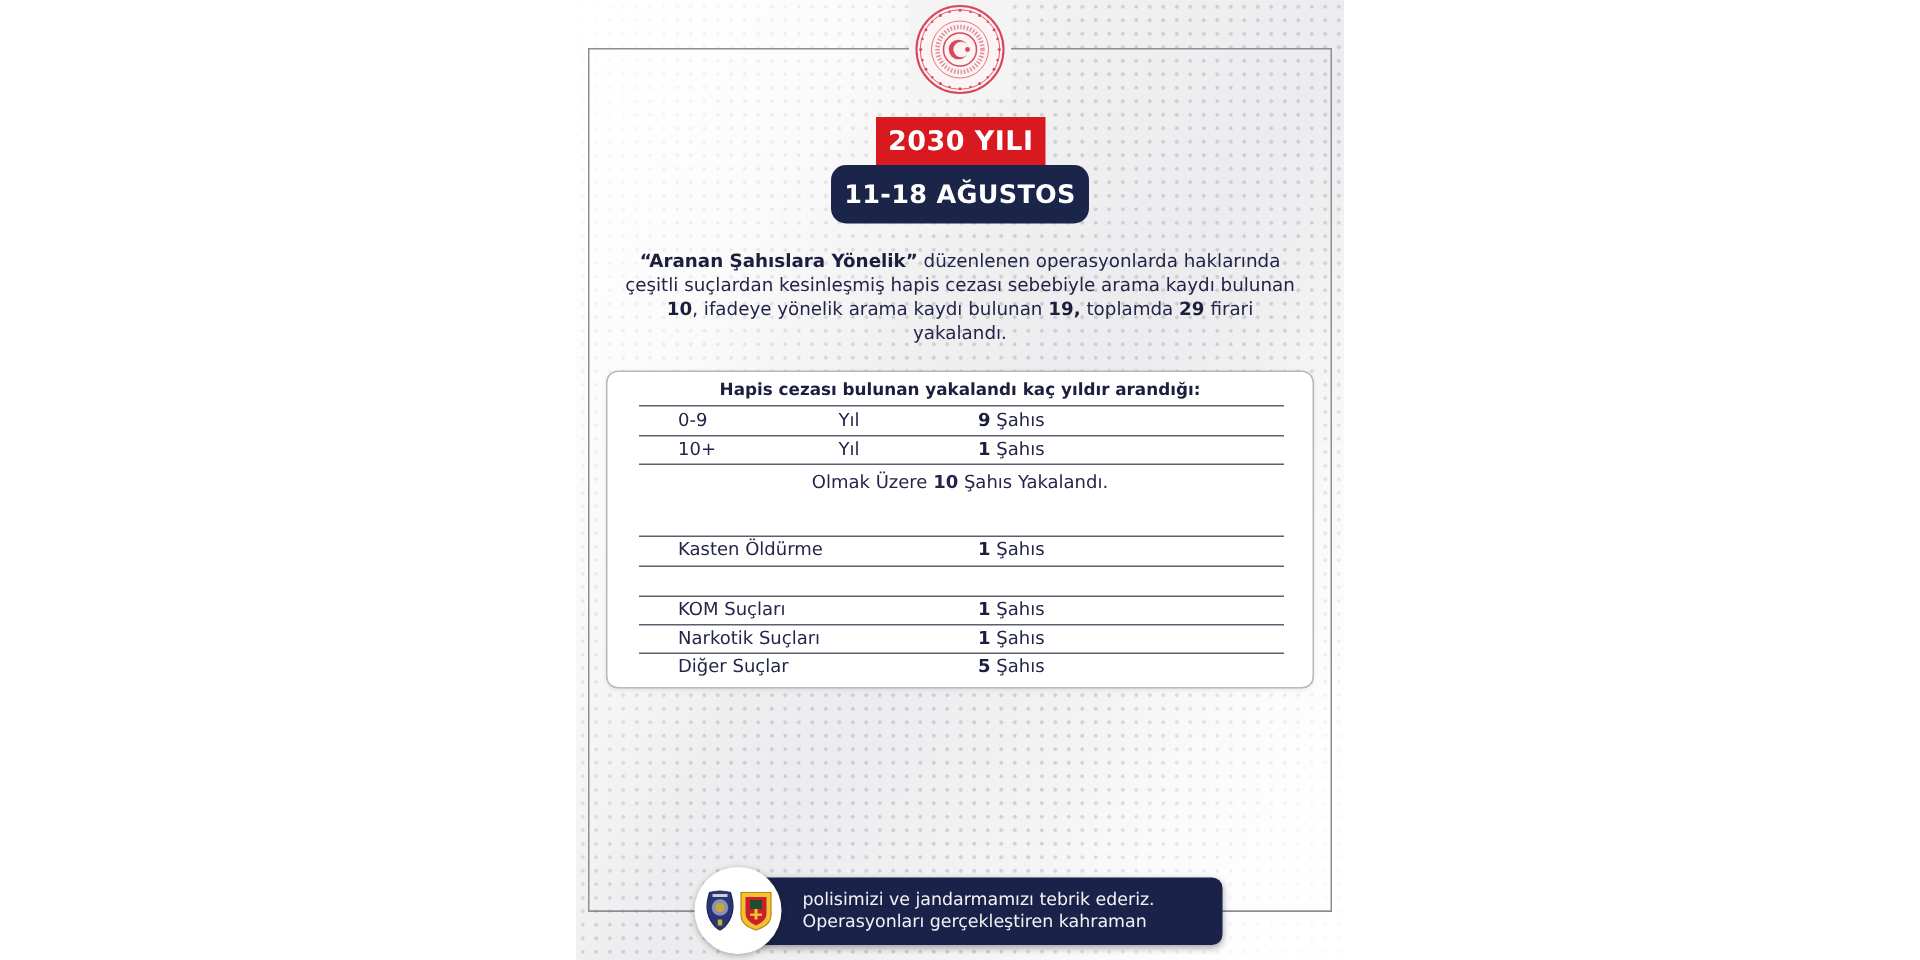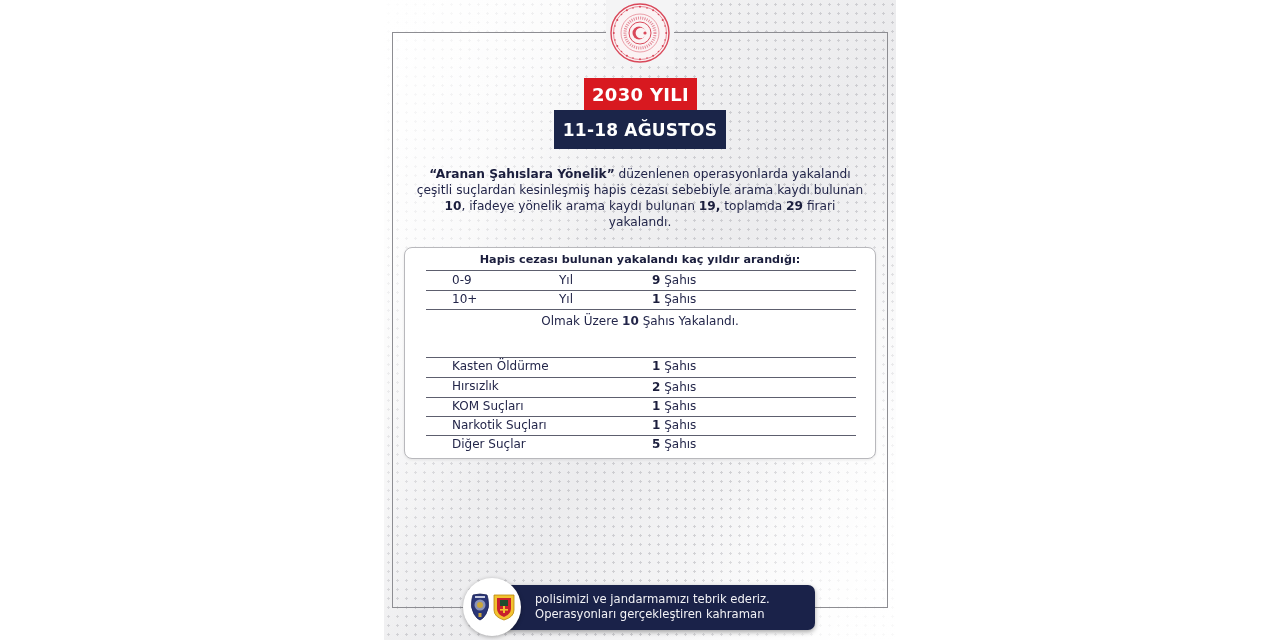--- a/index.html
+++ b/index.html
@@ -32,21 +32,21 @@
   .title-red {
     position: absolute; left: 200px; top: 78px; width: 113px; height: 32px;
     background: #d81920; color: #fff;
     font-family: "DejaVu Sans", sans-serif; font-weight: 700; font-size: 18px;
     display: flex; align-items: center; justify-content: center; letter-spacing: 0.3px;
   }
   .title-navy {
     position: absolute; left: 170px; top: 110px; width: 172px; height: 39px;
     background: #1b2549; color: #fff;
     font-family: "DejaVu Sans", sans-serif; font-weight: 700; font-size: 17px;
-    display: flex; align-items: center; justify-content: center; letter-spacing: 0.2px;
+    display: flex; align-items: center; justify-content: center; letter-spacing: 0.2px; border-radius: 10px;
   }
 
   .intro {
     position: absolute; left: 30px; top: 166px; width: 452px;
     text-align: center; font-size: 12.2px; line-height: 16px; color: #23264a;
   }
   .intro b { font-weight: 700; color: #1b1e3d; }
 
   .card {
     position: absolute; left: 20px; top: 247px; width: 472px; height: 212px;
@@ -125,21 +125,21 @@
       <circle cx="31" cy="31" r="11" fill="#fbf3f4" stroke="#d9485a" stroke-width="1"></circle>
       <circle cx="30" cy="31" r="6.5" fill="#d9485a"></circle>
       <circle cx="31.8" cy="31" r="5.2" fill="#fbf3f4"></circle>
       <circle cx="36" cy="31" r="1.6" fill="#d9485a"></circle>
     </svg>
   </div>
 
   <div class="title-red">2030 YILI</div>
   <div class="title-navy">11-18 AĞUSTOS</div>
 
-  <p class="intro"><b>“Aranan Şahıslara Yönelik”</b><span> düzenlenen operasyonlarda yakalandı çeşitli suçlardan kesinleşmiş hapis cezası sebebiyle arama kaydı bulunan </span><b>10</b><span>, ifadeye yönelik arama kaydı bulunan </span><b>19,</b><span> toplamda </span><b>29</b><span> firari yakalandı.</span></p>
+  <p class="intro"><b>“Aranan Şahıslara Yönelik”</b><span> düzenlenen operasyonlarda haklarında çeşitli suçlardan kesinleşmiş hapis cezası sebebiyle arama kaydı bulunan </span><b>10</b><span>, ifadeye yönelik arama kaydı bulunan </span><b>19,</b><span> toplamda </span><b>29</b><span> firari yakalandı.</span></p>
 
   <div class="card">
     <div class="section-title" style="top:5px;">Hapis cezası bulunan yakalandı kaç yıldır arandığı:</div>
     <div class="rule" style="top:22px;"></div>
     <div class="row" style="top:25px;">
       <span class="c1">0-9</span>
       <span class="c2">Yıl</span>
       <span class="c3"><b>9</b> <span>Şahıs</span></span>
     </div>
     <div class="rule" style="top:42px;"></div>
@@ -150,24 +150,20 @@
     </div>
     <div class="rule" style="top:61px;"></div>
     <div class="summary" style="top:66px;"><span>Olmak Üzere </span><b>10</b><span> Şahıs Yakalandı.</span></div>
 
     <div class="rule" style="top:109px;"></div>
     <div class="row" style="top:111px;">
       <span class="c1">Kasten Öldürme</span>
       <span class="c3"><b>1</b> <span>Şahıs</span></span>
     </div>
     <div class="rule" style="top:129px;"></div>
-    <div class="row" style="top:131px;">
-      <span class="c1">Hırsızlık</span>
-      <span class="c3" style="top:1px;"><b>2</b> <span>Şahıs</span></span>
-    </div>
     <div class="rule" style="top:149px;"></div>
     <div class="row" style="top:151px;">
       <span class="c1">KOM Suçları</span>
       <span class="c3"><b>1</b> <span>Şahıs</span></span>
     </div>
     <div class="rule" style="top:168px;"></div>
     <div class="row" style="top:170px;">
       <span class="c1">Narkotik Suçları</span>
       <span class="c3"><b>1</b> <span>Şahıs</span></span>
     </div>

